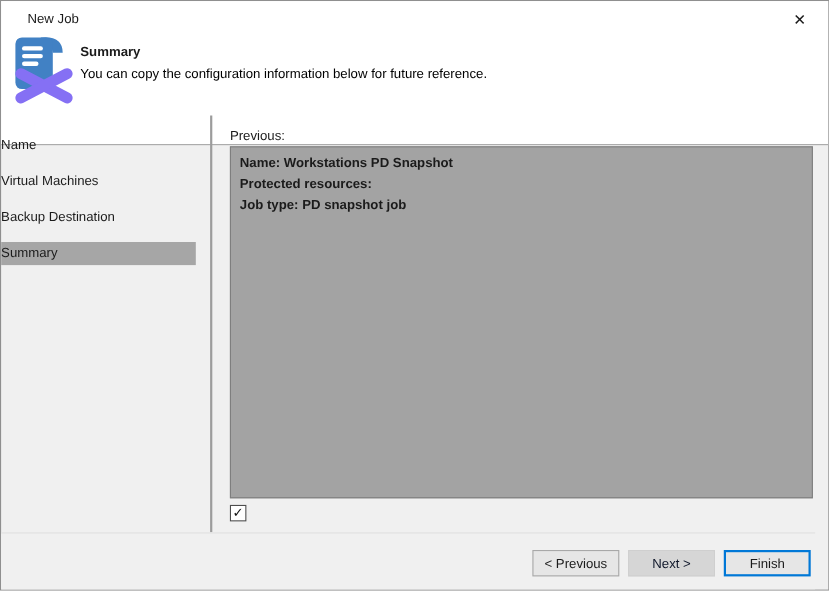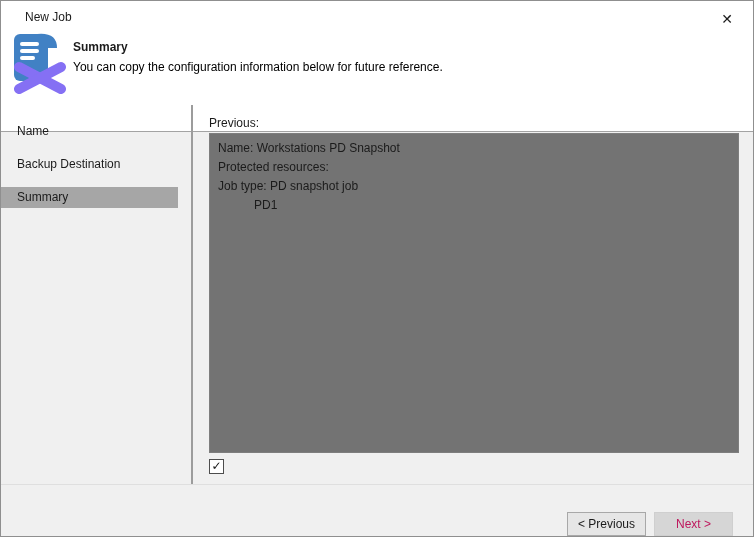--- a/index.html
+++ b/index.html
@@ -39,71 +39,71 @@
   .header-title { position: absolute; left: 72px; top: 39px; font-weight: bold; }
   .header-subtitle { position: absolute; left: 72px; top: 59px; color: #000000; }
   
   .sidebar {
     position: absolute; left: 0; top: 104px; width: 192px; height: 379px;
     border-right: 2px solid #9c9c9c;
     padding-top: 16px;
   }
   .step {
     height: 21px; line-height: 21px;
-    padding-left: 16px;
     margin: 0 13px 12px 0;
     cursor: default;
   }
   .step.selected { background: var(--selected-step); }
   
   .content { position: absolute; left: 193px; top: 104px; right: 0; height: 379px; }
   .summary-label { position: absolute; left: 15px; top: 11px; }
   .summary-box {
     position: absolute; left: 15px; top: 28px;
     width: 530px; height: 320px;
-    background: #737373;
+    background: #a3a3a3;
     border: 1px solid #7e7e7e;
     padding: 5px 8px;
     line-height: 19px;
     overflow: hidden;
+    font-weight: bold;
   }
   .summary-line.indent { padding-left: 36px; }
   .checkbox-row {
     position: absolute; left: 15px; top: 354px;
     display: flex; align-items: center; gap: 7px;
   }
   .checkbox {
     width: 15px; height: 15px;
     background: #ffffff;
     border: 1px solid #4d4d4d;
     display: inline-flex; align-items: center; justify-content: center;
     cursor: default;
   }
   .check {
     font-family: "DejaVu Sans", sans-serif;
     font-size: 12px; font-weight: bold; color: #111111;
     line-height: 1; margin-top: -1px;
   }
   
   .footer {
-    position: absolute; left: 0; right: 0; bottom: 0; height: 52px;
+    position: absolute; left: 0; right: 12px; bottom: 0; height: 52px;
     background: #f0f0f0;
     border-top: 1px solid #dfdfdf;
-    display: flex; align-items: flex-end; justify-content: flex-end;
-    gap: 8px; padding: 3px 20px 0 0;
+    display: flex; align-items: center; justify-content: flex-end;
+    gap: 8px; padding: 3px 4px 0 0;
   }
   .btn {
     width: 79px; height: 24px;
     background: #e6e6e6;
     border: 1px solid #a8a8a8;
     font: inherit; color: #1b1b1b;
     cursor: default;
   }
   .btn.default { border: 2px solid var(--accent); }
-  .btn.disabled { background: #d6d6d6; border-color: #cfcfcf; color: #be185d; }
+  .btn.disabled { background: #d6d6d6; border-color: #cfcfcf; color: #0f172a; }
 </style>
 </head>
 <body>
 
 <div class="dialog">
 
   <div class="header-area">
     <div class="window-title">New Job</div>
     <button class="close-btn">
       <span>✕</span>
@@ -122,42 +122,43 @@
       </svg>
     </div>
     <div class="header-title">Summary</div>
     <div class="header-subtitle">You can copy the configuration information below for future reference.</div>
   </div>
 
   <div class="sidebar">
     <div>
 
     <div class="step">Name</div>
+        <div class="step">Virtual Machines</div>
         <div class="step">Backup Destination</div>
         <div class="step selected">Summary</div>
       </div>
   </div>
 
   <div class="content">
     <div class="summary-label">Previous:</div>
     <div class="summary-box">
       <div>
 
       <div class="summary-line">Name: Workstations PD Snapshot</div>
           <div class="summary-line">Protected resources:</div>
           <div class="summary-line">Job type: PD snapshot job</div>
-          <div class="summary-line indent">PD1</div>
         </div>
     </div>
     <div class="checkbox-row">
       <span class="checkbox">
         <span class="check">✓</span>
       </span>
     </div>
   </div>
 
   <div class="footer">
 
   <button class="btn enabled">&lt; Previous</button>
       <button class="btn disabled" disabled="">Next &gt;</button>
+      <button class="btn default">Finish</button>
     </div>
 
 </div>
 
 </body></html>

